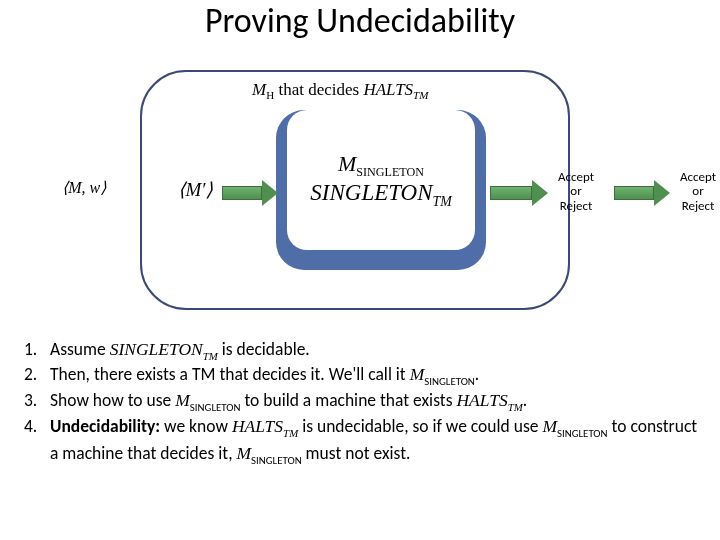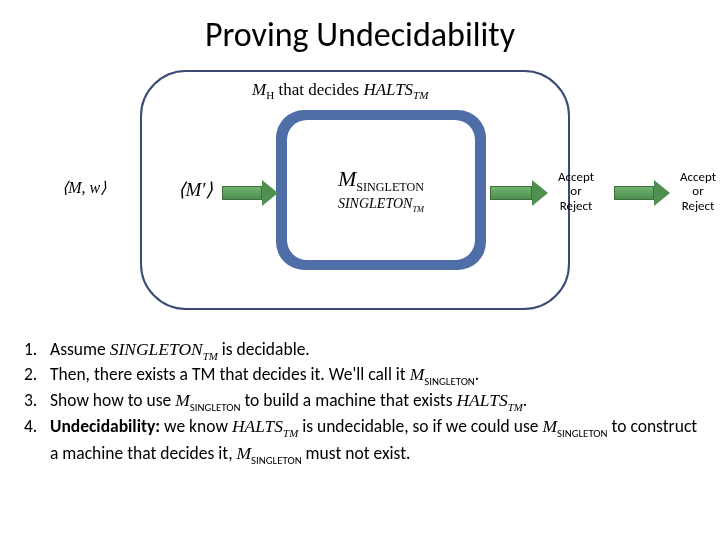--- a/index.html
+++ b/index.html
@@ -7,21 +7,20 @@
     width: 720px; height: 540px;
     background: #fff;
     font-family: Calibri, Arial, sans-serif;
     color: #000;
     position: relative;
     overflow: hidden;
   }
   .title {
     text-align: center;
     font-size: 34px;
-    padding-top: 14px;
     font-weight: 400;
   }
   .diagram-zone {
     position: absolute;
     left: 80px; top: 70px;
     width: 620px; height: 250px;
   }
   .outer-box {
     position: absolute;
     left: 60px; top: 0;
@@ -37,36 +36,36 @@
     font-family: "Times New Roman", serif;
   }
   .outer-label .mi { font-style: italic; }
   .outer-label .sub { font-size: 0.65em; vertical-align: sub; }
   .inner-box {
     position: absolute;
     left: 196px; top: 40px;
     width: 210px; height: 160px;
     background: #4f6ea8;
     border-radius: 28px;
-    display:flex; align-items:center; justify-content:center;
+    display:flex; align-items:flex-start; justify-content:center;
   }
   .inner-inner {
     width: 188px; height: 140px;
     background: #fff;
     border-radius: 20px;
     display:flex; flex-direction:column;
     align-items:center; justify-content:center;
     text-align:center;
     padding: 6px;
   }
   .ms-label { font-family:"Times New Roman",serif; font-size:22px; }
   .ms-label .mi { font-style: italic; }
   .ms-label .sub { font-size: 0.55em; vertical-align: sub; }
   .tm-line { font-size: 18px; margin-top:14px; }
-  .sgl-ital { font-family:"Times New Roman",serif; font-style:italic; font-size:14px; }
+  .sgl-ital { font-family:"Times New Roman",serif; font-style:italic; font-size:23px; }
   .sgl-ital .sub { font-size:0.6em; vertical-align:sub; font-style:italic; }
   .input1 {
     position: absolute;
     left: -18px; top: 108px;
     font-family:"Times New Roman",serif; font-style:italic; font-size:16px;
   }
   .input2 {
     position: absolute;
     left: 98px; top: 108px;
     font-family:"Times New Roman",serif; font-style:italic; font-size:19px;

